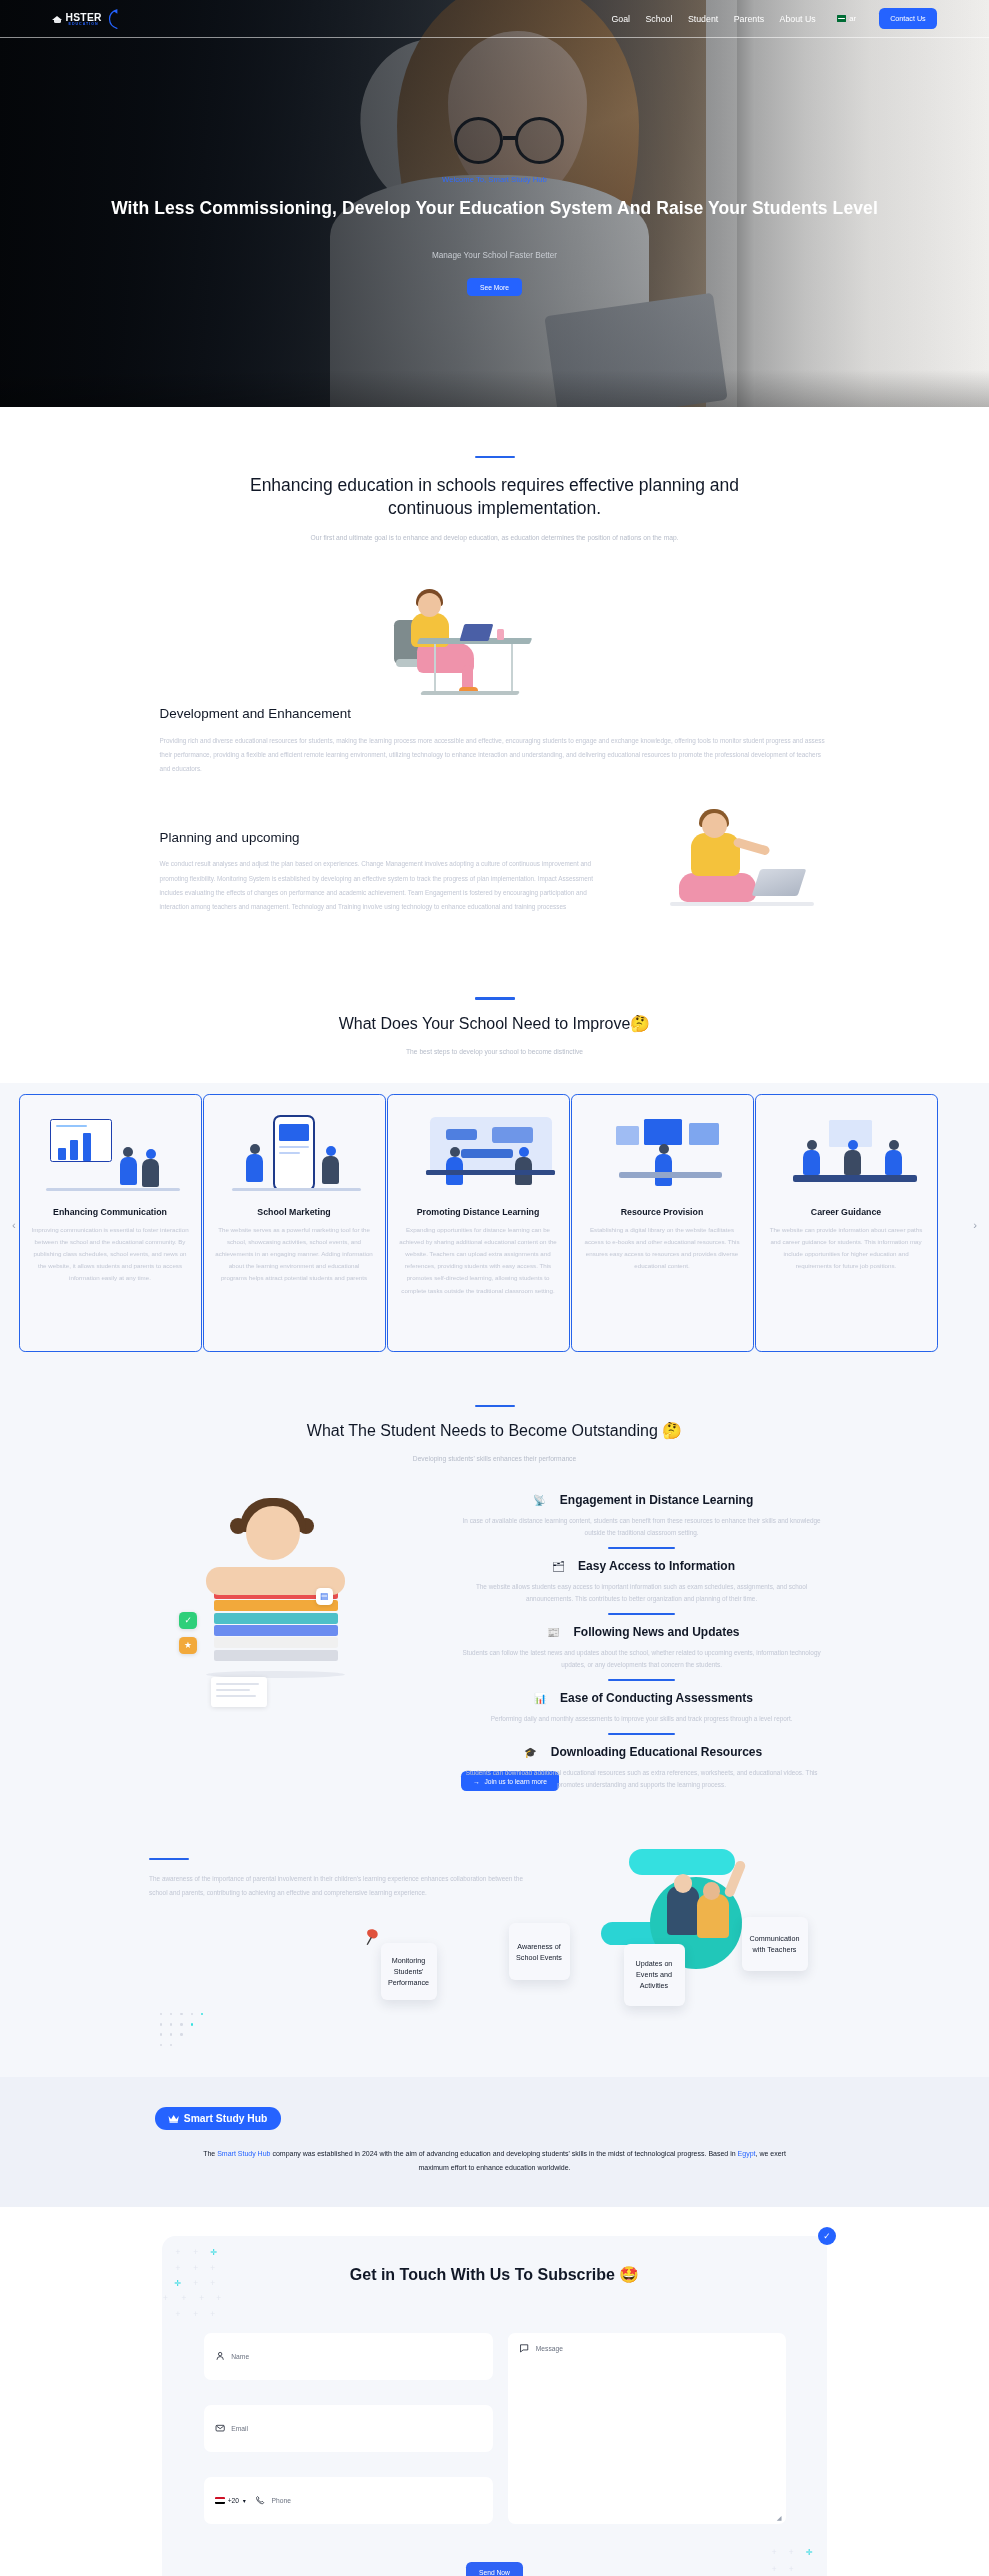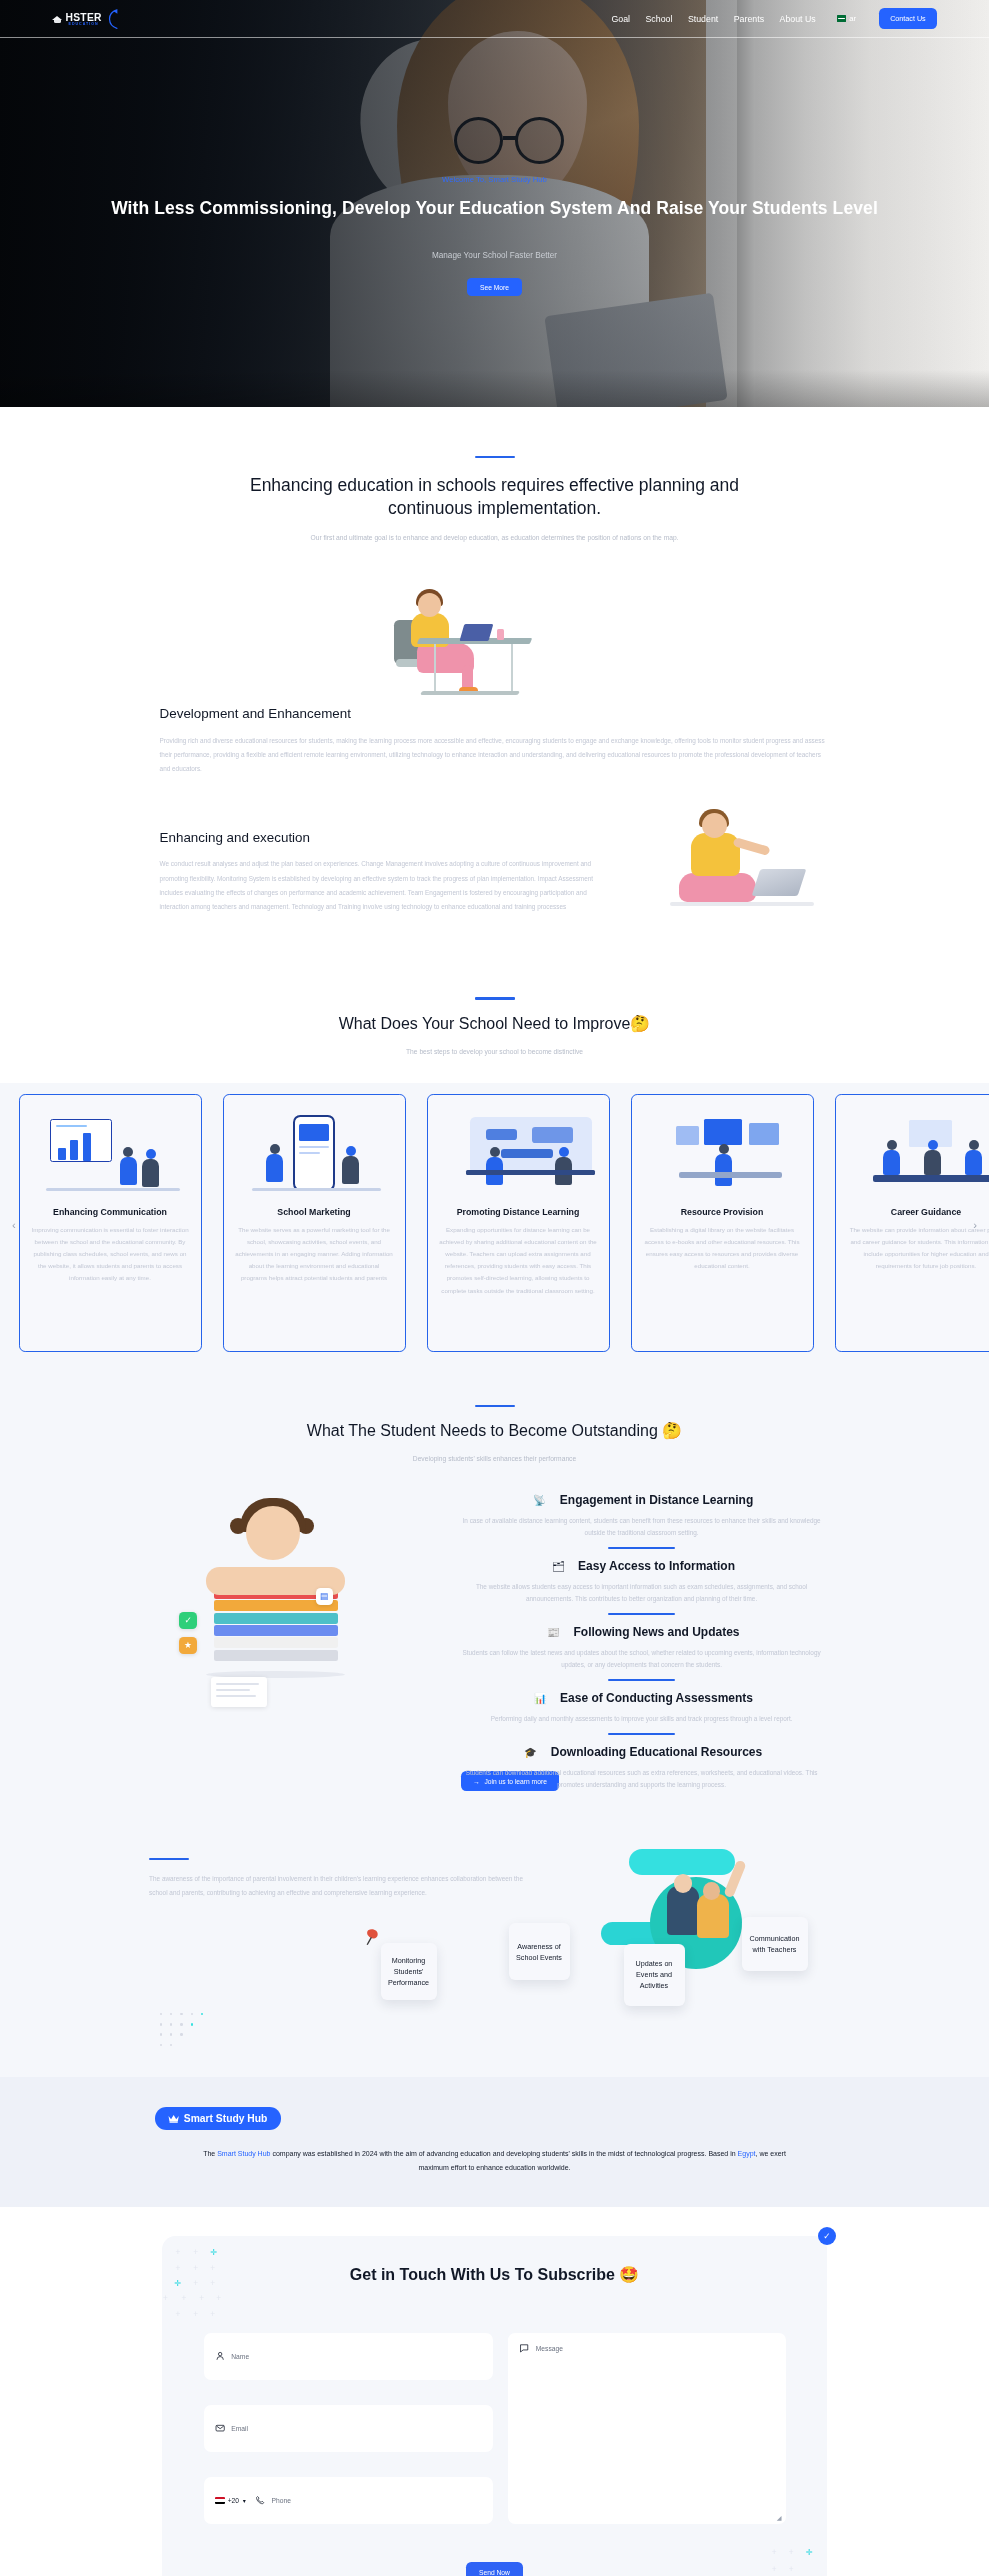--- a/index.html
+++ b/index.html
@@ -167,21 +167,21 @@
   .art2-arm { position: absolute; left: 99px; top: 34px; width: 37px; height: 9.3px; background: #efc49f; border-radius: 5.2px; transform: rotate(16deg); }
   .art2-legs { position: absolute; left: 45px; top: 65px; width: 77px; height: 29px; background: #ef93ab; border-radius: 14.4px 14.4px 8.2px 8.2px; }
   .art2-laptop { position: absolute; left: 122px; top: 61px; width: 46px; height: 27px; background: linear-gradient(160deg,#d4d9e2,#aeb6c4); border-radius: 2.6px; transform: skewX(-18deg); }
   .art2-floor { position: absolute; left: 36px; top: 94px; width: 144px; height: 4.1px; background: #e8eaef; border-radius: 2.1px; }
 
   
   .improve { background: #fff; padding: 40px 0 0; }
   .carousel-wrap { position: relative; margin-top: 28px; padding-bottom: 36px; }
   .carousel-band { background: #f5f7fb; padding: 0; }
   .carousel {
-    display: flex; gap: 21px; padding: 11.3px 18.5px 11.3px 18.5px; overflow: hidden;
+    display: flex; gap: 1px; padding: 11.3px 18.5px 11.3px 18.5px; overflow: hidden;
   }
   .ccard {
     flex: none; width: 183px; min-height: 258px;
     background: #f7f8fc; border: 0.5px solid #2563eb; border-radius: 6.2px;
     padding: 14.4px 11.3px 15.5px; text-align: center;
   }
   .ccard-art { height: 88px; margin-bottom: 9.3px; position: relative; }
   .ccard-h { font-size: 8.8px; font-weight: 700; color: #111827; margin-bottom: 7.2px; }
   .ccard-p { font-size: 6.2px; line-height: 1.95; color: #c2c7d4; }
   .car-arrow {
@@ -404,21 +404,21 @@
     <div class="feature-art">
       <div class="art2-floor"></div>
       <div class="art2-legs"></div>
       <div class="art2-body"></div>
       <div class="art2-hair"></div>
         <div class="art2-head"></div>
       <div class="art2-arm"></div>
       <div class="art2-laptop"></div>
     </div>
     <div class="feature-text">
-      <h3 class="feature-h">Enhancing and execution</h3>
+      <h3 class="feature-h">Planning and upcoming</h3>
       <p class="feature-p">We conduct result analyses and adjust the plan based on experiences. Change Management involves adopting a culture of continuous improvement and promoting flexibility. Monitoring System is established by developing an effective system to track the progress of plan implementation. Impact Assessment includes evaluating the effects of changes on performance and academic achievement. Team Engagement is fostered by encouraging participation and interaction among teachers and management. Technology and Training involve using technology to enhance educational and training processes</p>
     </div>
   </div>
 </section>
 
 <section class="improve">
   <div class="accent-bar"></div>
   <h2 class="sec-title" style="font-size:16px;margin-top:13.4px">
     <span>What Does Your School Need to Improve</span><span>🤔</span>
   </h2>

